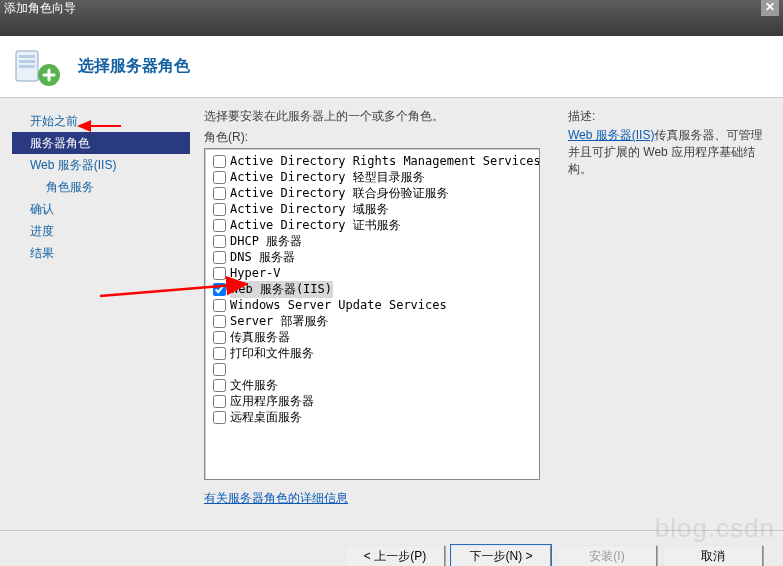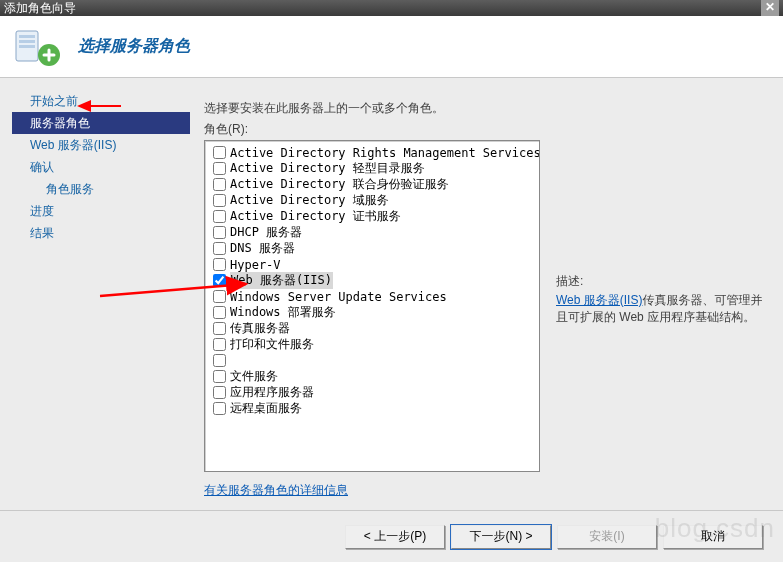--- a/index.html
+++ b/index.html
@@ -7,25 +7,24 @@
     margin: 0;
     font-family: "Microsoft YaHei", SimSun, Arial, sans-serif;
     font-size: 12px;
     background: #fff;
     width: 783px;
     height: 566px;
     overflow: hidden;
     position: relative;
   }
   .titlebar {
-    height: 16px;
+    height: 36px;
     background: linear-gradient(#5d5d5d, #3a3a3a);
     color: #fff;
     display: flex;
-    align-items: center;
     padding: 0 4px;
     font-size: 12px;
   }
   .titlebar .title { flex: 1; }
   .titlebar .close {
     width: 18px;
     height: 16px;
     background: #9c9c9c;
     text-align: center;
     line-height: 14px;
@@ -46,21 +45,20 @@
     width: 52px;
     height: 44px;
     position: relative;
     margin-right: 14px;
   }
   .header-band h1 {
     font-size: 16px;
     font-weight: 600;
     color: #1562a3;
     margin: 0;
-    font-style: italic;
   }
   .body-area {
     display: flex;
     height: 432px;
     background: #ececec;
   }
   .sidebar {
     width: 190px;
     padding: 12px 0 0 0;
   }
@@ -79,22 +77,21 @@
   .red-arrow {
     position: absolute;
     left: 73px;
     top: 0;
     pointer-events: none;
   }
   .main {
     flex: 1;
     padding: 10px 12px 0 14px;
     display: flex;
-    gap: 16px;
-    align-items: center;
+    gap: 28px;
   }
   .main-left { width: 336px; }
   .main-right { flex: 1; color: #404040; }
   .instr { color: #404040; margin-bottom: 4px; }
   .roles-label { color: #404040; margin-bottom: 2px; }
   .roles-box {
     background: #fff;
     border: 1px solid #888;
     box-shadow: inset 1px 1px 0 #d0d0d0;
     height: 332px;
@@ -201,22 +198,22 @@
   <h1>选择服务器角色</h1>
 </div>
 
 <div class="body-area">
 
   <div class="sidebar" style="position:relative;padding-left:12px;">
     <div id="sidebar-items">
         <div class="nav-item">开始之前</div>
         <div class="nav-item selected">服务器角色</div>
         <div class="nav-item">Web 服务器(IIS)</div>
+        <div class="nav-item indent">角色服务</div>
         <div class="nav-item">确认</div>
-        <div class="nav-item indent">角色服务</div>
         <div class="nav-item">进度</div>
         <div class="nav-item">结果</div>
       </div>
 
     <svg class="red-arrow" width="52" height="46">
       <defs>
         <marker id="ah1" markerWidth="8" markerHeight="8" refX="6" refY="3" orient="auto">
           <path d="M0,0 L7,3 L0,6 Z" fill="#ff0000"></path>
         </marker>
       </defs>
@@ -264,21 +261,21 @@
           <label class="role-item">
             <input type="checkbox" checked="" style="">
             <span class="lbl hl">Web 服务器(IIS)</span>
           </label>
           <label class="role-item">
             <input type="checkbox" style="">
             <span class="lbl">Windows Server Update Services</span>
           </label>
           <label class="role-item">
             <input type="checkbox" style="">
-            <span class="lbl">Windows 部署服务</span>
+            <span class="lbl">Server 部署服务</span>
           </label>
           <label class="role-item">
             <input type="checkbox" style="">
             <span class="lbl">传真服务器</span>
           </label>
           <label class="role-item">
             <input type="checkbox" style="">
             <span class="lbl">打印和文件服务</span>
           </label>
           <label class="role-item">

